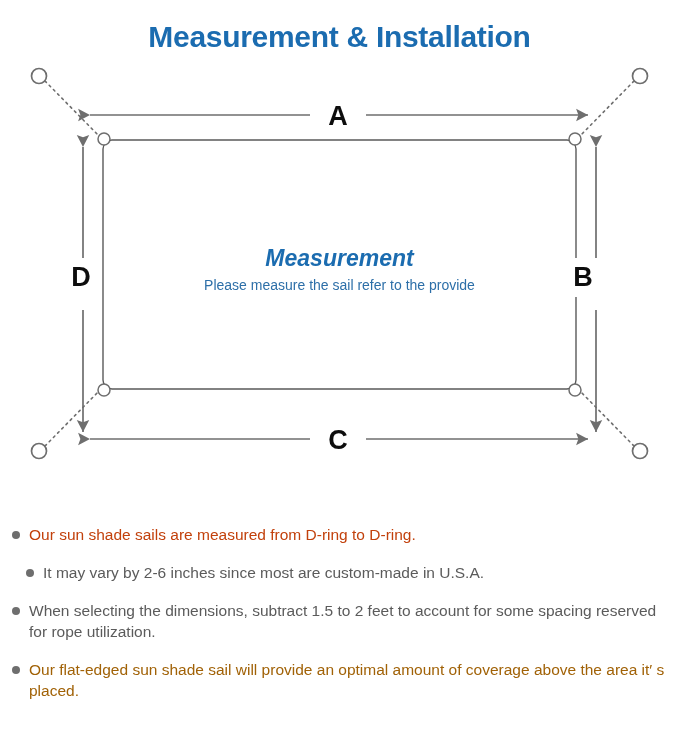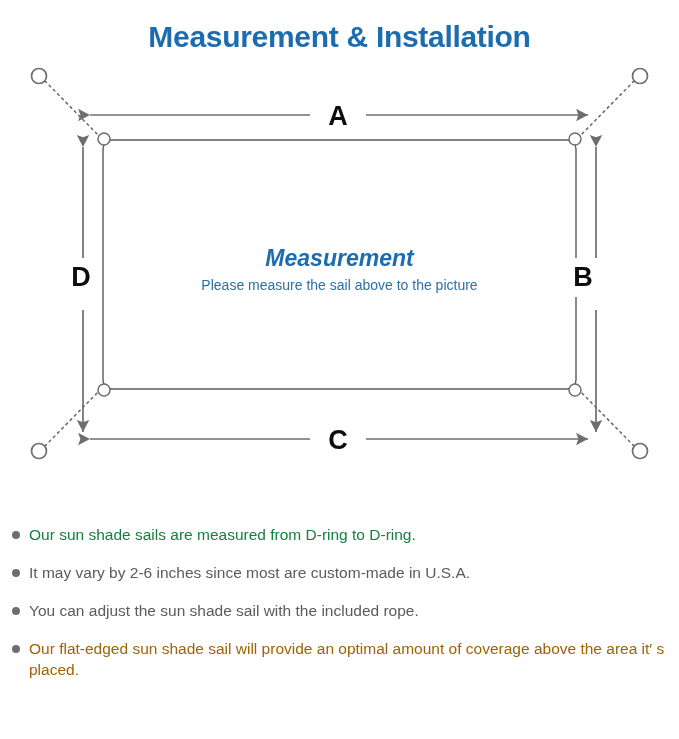--- a/index.html
+++ b/index.html
@@ -157,26 +157,26 @@
 
       <line x1="83" y1="228" x2="83" y2="105" marker-end="url(#arrowL)"></line>
       <line x1="83" y1="268" x2="83" y2="390" marker-end="url(#arrowR)"></line>
 
       <line x1="596" y1="228" x2="596" y2="105" marker-end="url(#arrowL)"></line>
       <line x1="596" y1="268" x2="596" y2="390" marker-end="url(#arrowR)"></line>
     </g>
   </svg>
 
   <div class="center-title">Measurement</div>
-  <div class="center-sub">Please measure the sail above to the picture</div>
+  <div class="center-sub">Please measure the sail refer to the provide</div>
 
   <div class="dim-label dim-a">A</div>
   <div class="dim-label dim-b">B</div>
   <div class="dim-label dim-c">C</div>
   <div class="dim-label dim-d">D</div>
 </div>
 
 <div class="notes" id="notes-list">
-    <div class="note-item" style="color: #15803d;"><span class="note-bullet" style="background: rgb(110, 110, 110);"></span><span>Our sun shade sails are measured from D-ring to D-ring.</span></div>
-    <div class="note-item" style="color: rgb(91, 91, 91);"><span class="note-bullet" style="background: rgb(110, 110, 110);"></span><span>It may vary by 2-6 inches since most are custom-made in U.S.A.</span></div>
-    <div class="note-item" style="color: rgb(91, 91, 91);"><span class="note-bullet" style="background: rgb(110, 110, 110);"></span><span>You can adjust the sun shade sail with the included rope.</span></div>
+    <div class="note-item" style="color: #c2410c;"><span class="note-bullet" style="background: rgb(110, 110, 110);"></span><span>Our sun shade sails are measured from D-ring to D-ring.</span></div>
+    <div class="note-item" style="color: rgb(91, 91, 91); margin-left: 14px;"><span class="note-bullet" style="background: rgb(110, 110, 110);"></span><span>It may vary by 2-6 inches since most are custom-made in U.S.A.</span></div>
+    <div class="note-item" style="color: rgb(91, 91, 91);"><span class="note-bullet" style="background: rgb(110, 110, 110);"></span><span>When selecting the dimensions, subtract 1.5 to 2 feet to account for some spacing reserved for rope utilization.</span></div>
     <div class="note-item" style="color: #a16207;"><span class="note-bullet" style="background: rgb(110, 110, 110);"></span><span>Our flat-edged sun shade sail will provide an optimal amount of coverage above the area it′ s placed.</span></div>
   </div>
 
 </body></html>

